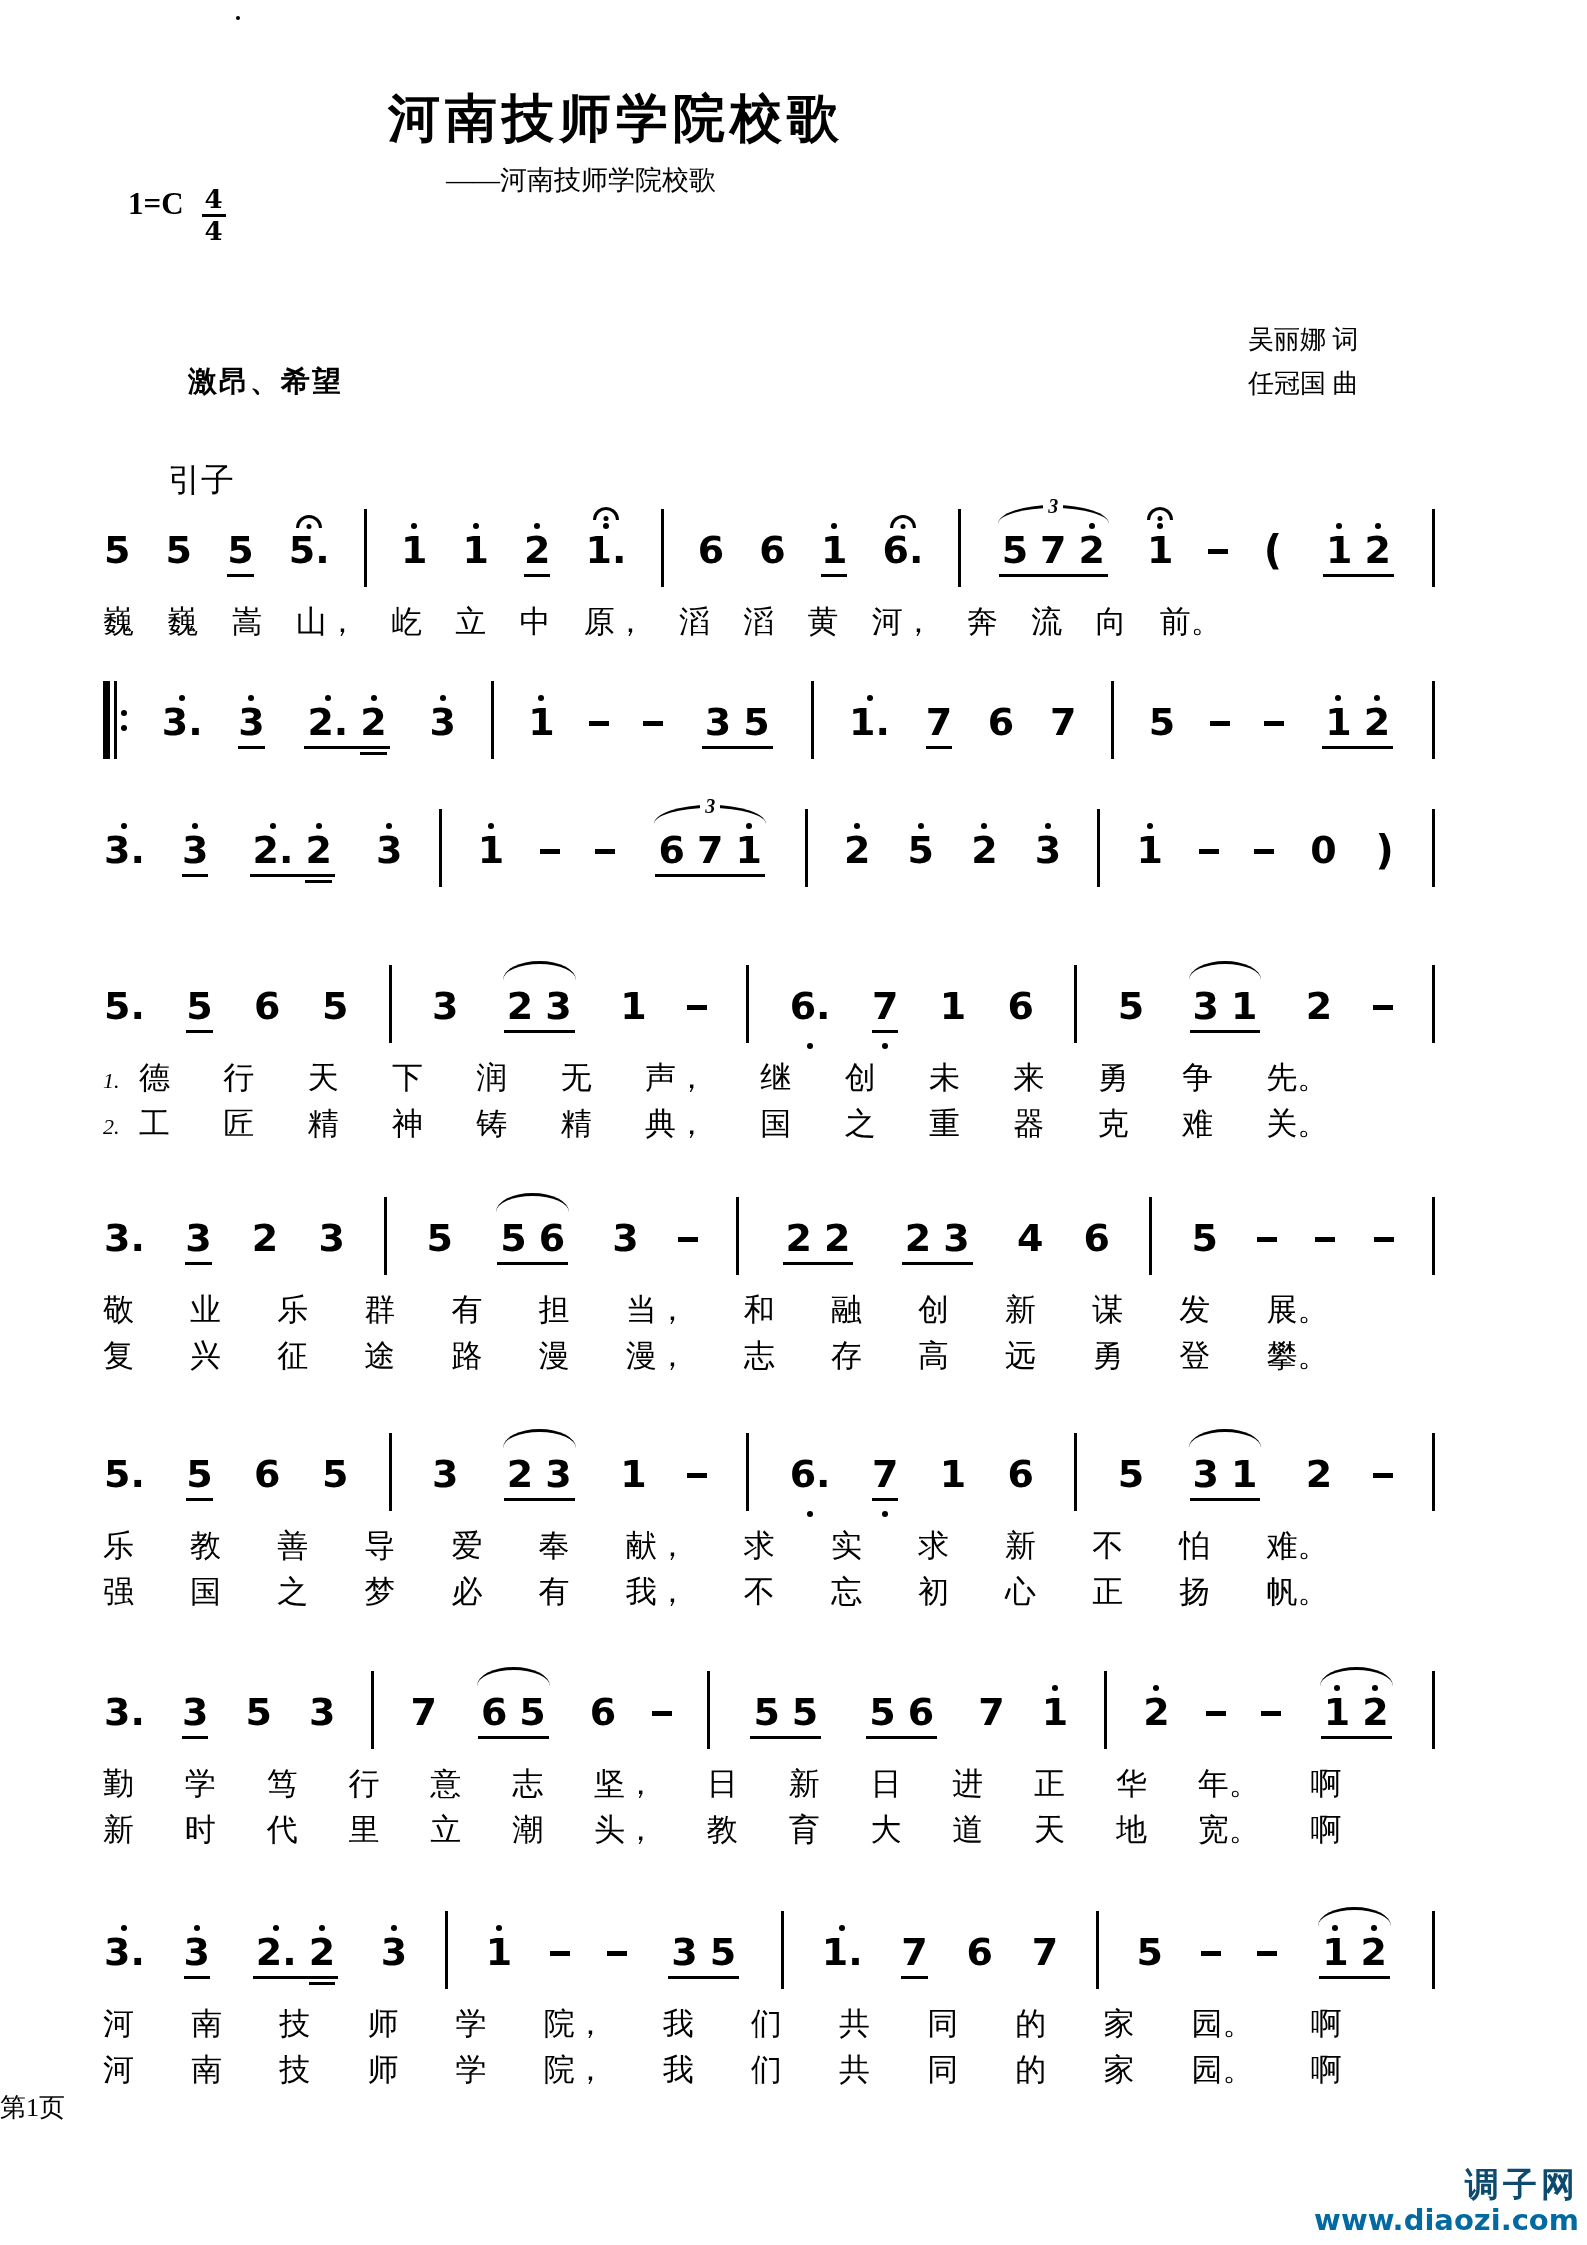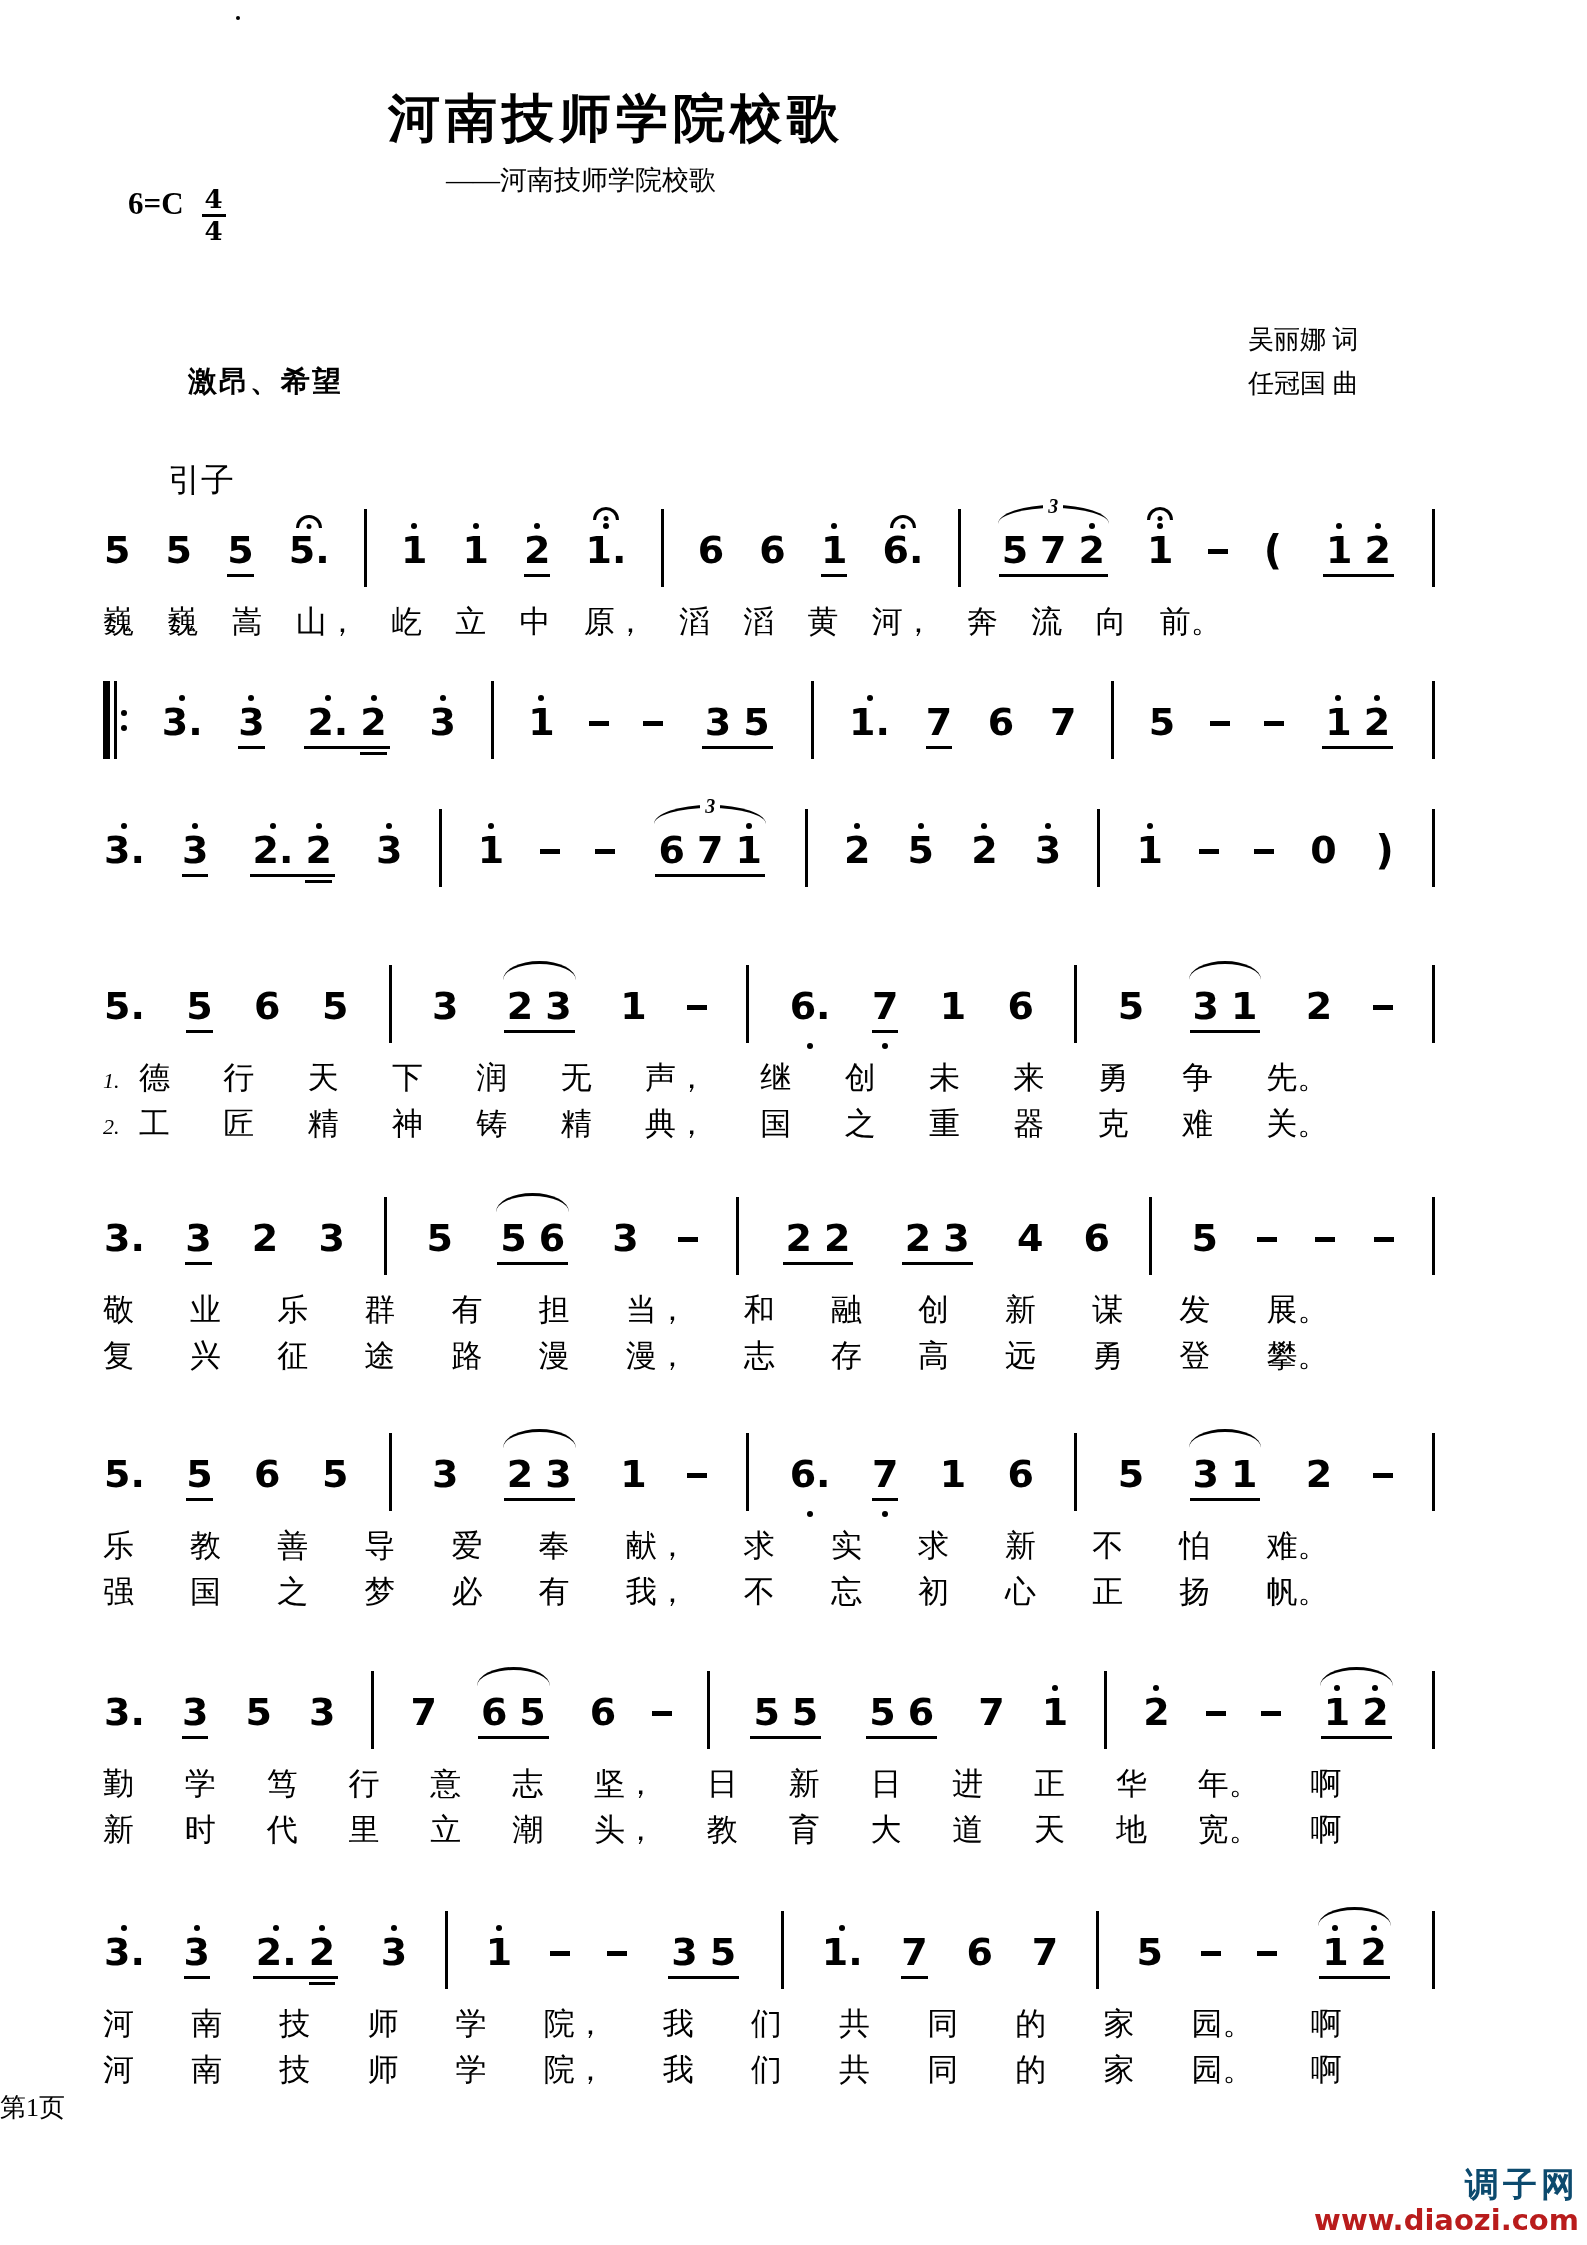--- a/index.html
+++ b/index.html
@@ -74,21 +74,21 @@
 </head>
 <body>
 
 <div class="page">
   <div class="speck"></div>
 
   <div class="title">河南技师学院校歌</div>
   <div class="subtitle">——河南技师学院校歌</div>
 
   <div class="keytime">
-    <span>6=C</span>
+    <span>1=C</span>
     <span class="timesig">
       <span class="tnum">4</span>
       <span class="tden">4</span>
     </span>
   </div>
 
   <div class="credits">
     <div>吴丽娜 词</div>
     <div>任冠国 曲</div>
   </div>
@@ -1114,15 +1114,15 @@
             </span>
           </div>
         </div>
       </div>
     </div>
 
   <div class="footer">第1页</div>
 
   <div class="watermark">
     <div class="wm-name" style="color: #0c4a6e;">调子网</div>
-    <div class="wm-url" style="color: #b91c1c;">www.diaozi.com</div>
+    <div class="wm-url" style="color: #0369a1;">www.diaozi.com</div>
   </div>
 </div>
 
 </body></html>

